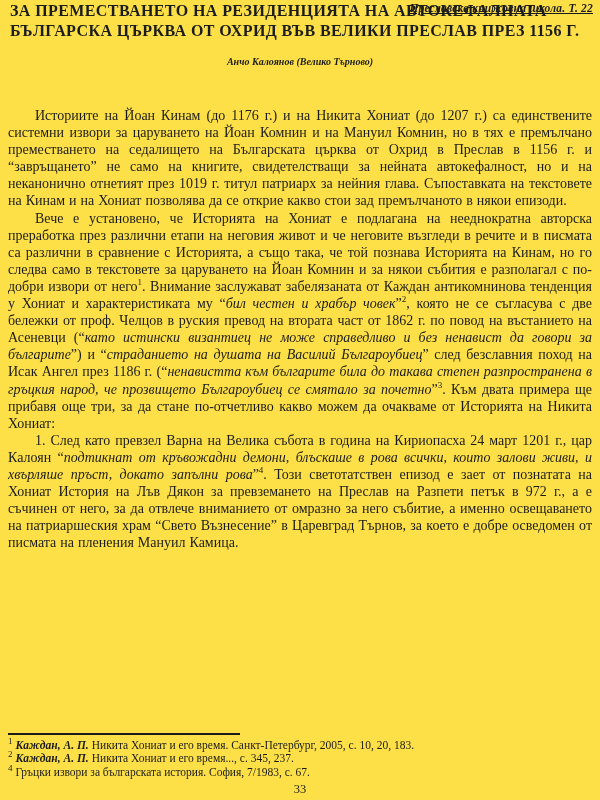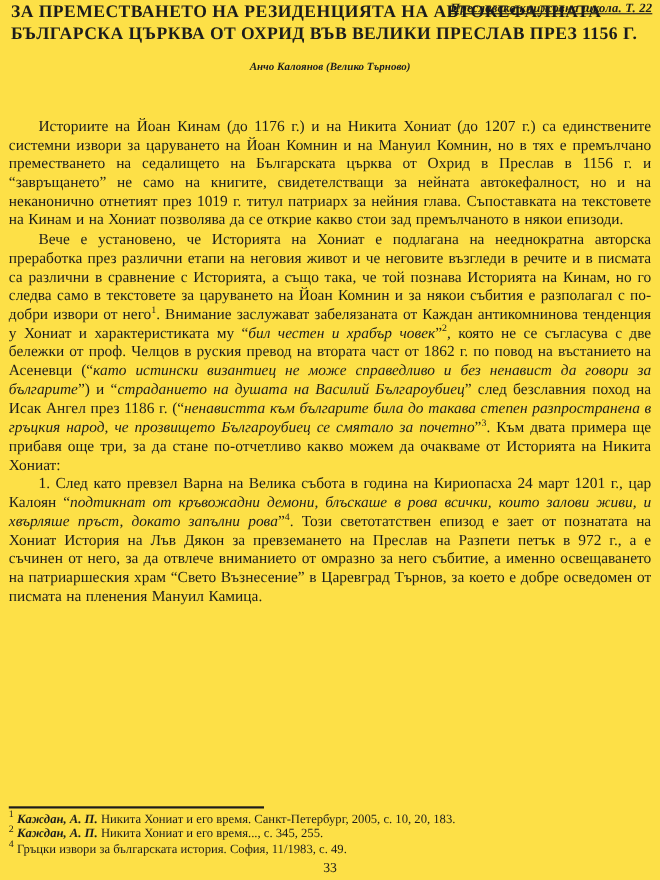--- a/index.html
+++ b/index.html
@@ -73,19 +73,19 @@
     <p><span>Вече е установено, че Историята на Хониат е подлагана на нееднократна авторска преработка през различни етапи на неговия живот и че неговите възгледи в речите и в писмата са различни в сравнение с Историята, а също така, че той познава Историята на Кинам, но го следва само в текстовете за царуването на Йоан Комнин и за някои събития е разполагал с по-добри извори от него</span><sup>1</sup><span>. Внимание заслужават забелязаната от Каждан антикомнинова тенденция у Хониат и характеристиката му “</span><i>бил честен и храбър човек</i><span>”</span><sup>2</sup><span>, която не се съгласува с две бележки от проф. Челцов в руския превод на втората част от 1862 г. по повод на въстанието на Асеневци (“</span><i>като истински византиец не може справедливо и без ненавист да говори за българите</i><span>”) и “</span><i>страданието на душата на Василий Българоубиец</i><span>” след безславния поход на Исак Ангел през 1186 г. (“</span><i>ненавистта към българите била до такава степен разпространена в гръцкия народ, че прозвището Българоубиец се смятало за почетно</i><span>”</span><sup>3</sup><span>. Към двата примера ще прибавя още три, за да стане по-отчетливо какво можем да очакваме от Историята на Никита Хониат:</span></p>
 
     <p><span>1. След като превзел Варна на Велика събота в година на Кириопасха 24 март 1201 г., цар Калоян “</span><i>подтикнат от кръвожадни демони, блъскаше в рова всички, които залови живи, и хвърляше пръст, докато запълни рова</i><span>”</span><sup>4</sup><span>. Този светотатствен епизод е зает от познатата на Хониат История на Лъв Дякон за превземането на Преслав на Разпети петък в 972 г., а е съчинен от него, за да отвлече вниманието от омразно за него събитие, а именно освещаването на патриаршеския храм “Свето Възнесение” в Царевград Търнов, за което е добре осведомен от писмата на пленения Мануил Камица.</span></p>
 
   </div>
 
   <div class="footer">
     <div class="fn-rule"></div>
     <div class="footnotes">
       <div class="fn"><sup>1</sup> <span class="fn-author">Каждан, А. П.</span><span>Никита Хониат и его время. Санкт-Петербург, 2005, с. 10, 20, 183.</span></div>
-      <div class="fn"><sup>2</sup> <span class="fn-author">Каждан, А. П.</span><span>Никита Хониат и его время..., с. 345, 255.</span></div>
-      <div class="fn"><sup>4</sup> <span>Гръцки извори за българската история. София, 11/1983, с. 49.</span></div>
+      <div class="fn"><sup>2</sup> <span class="fn-author">Каждан, А. П.</span><span>Никита Хониат и его время..., с. 345, 237.</span></div>
+      <div class="fn"><sup>4</sup> <span>Гръцки извори за българската история. София, 7/1983, с. 67.</span></div>
     </div>
     <div class="page-number">33</div>
   </div>
 
 </div>
 
 </body></html>

